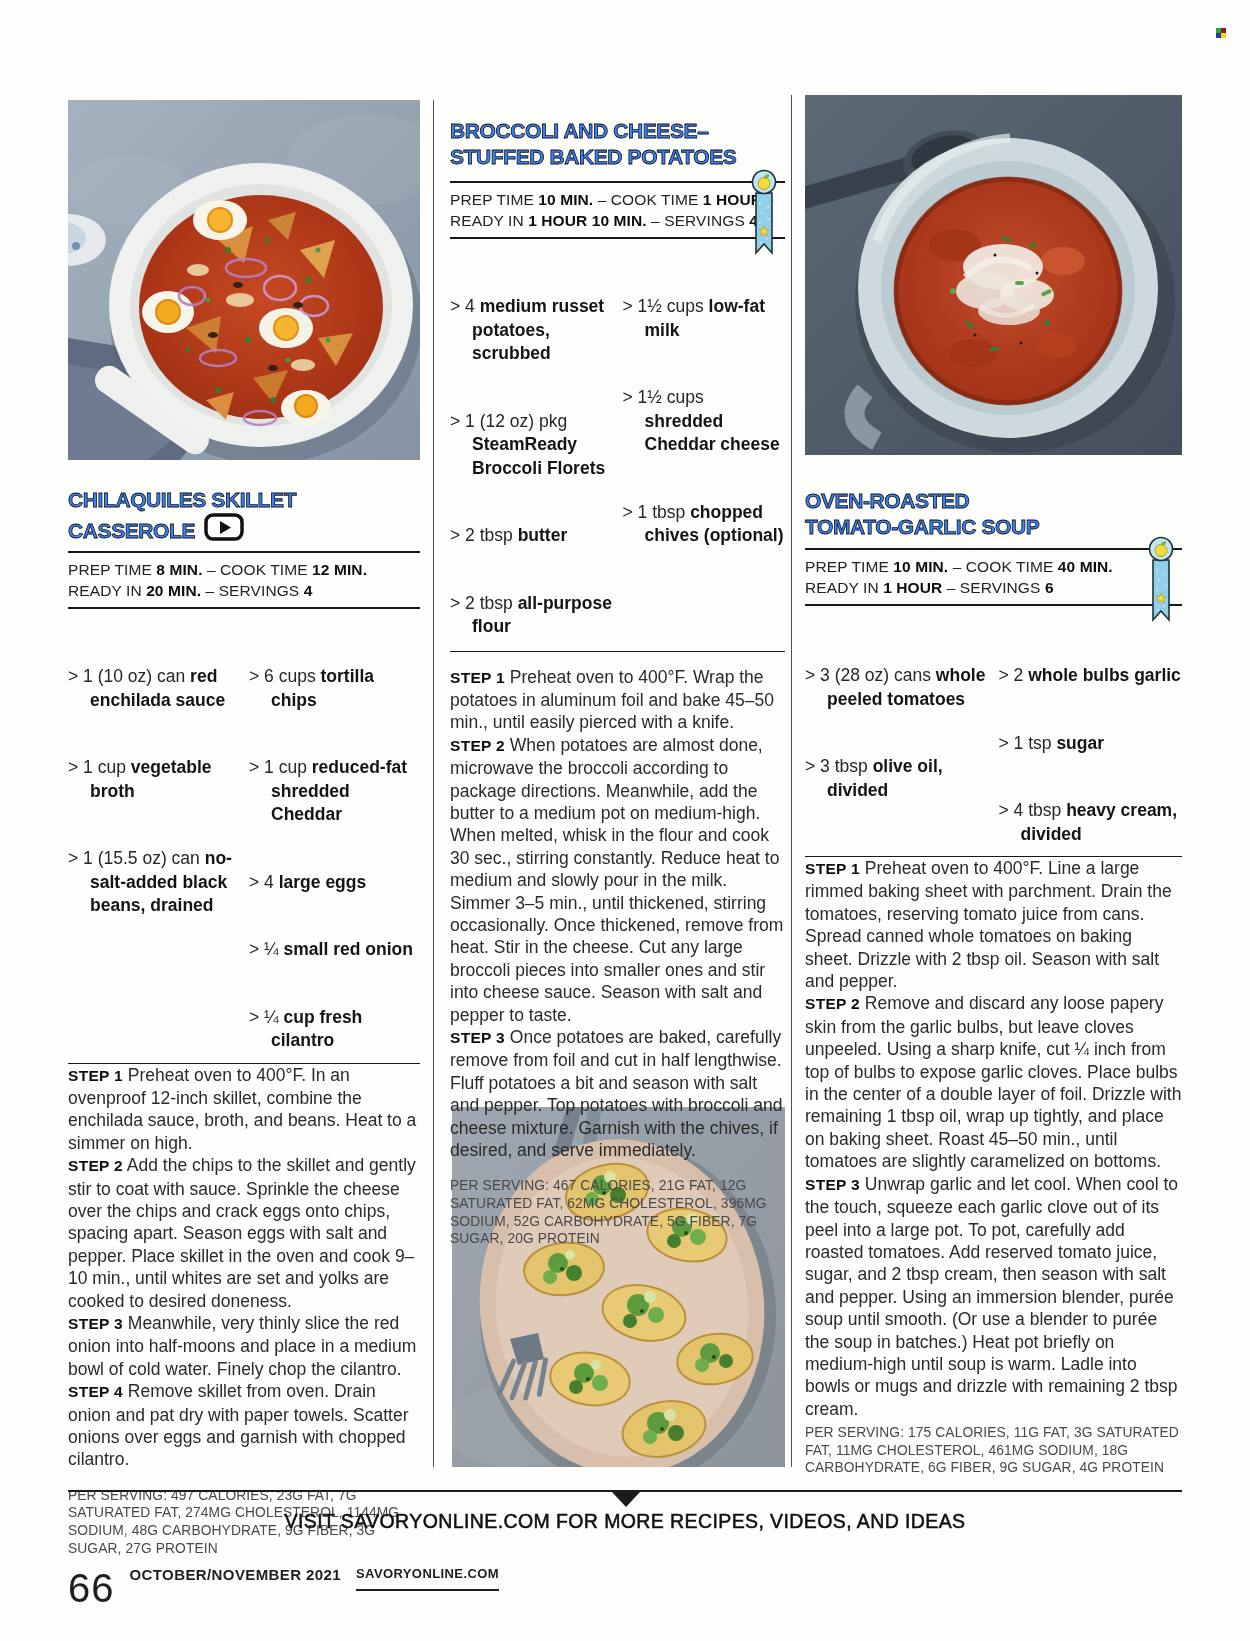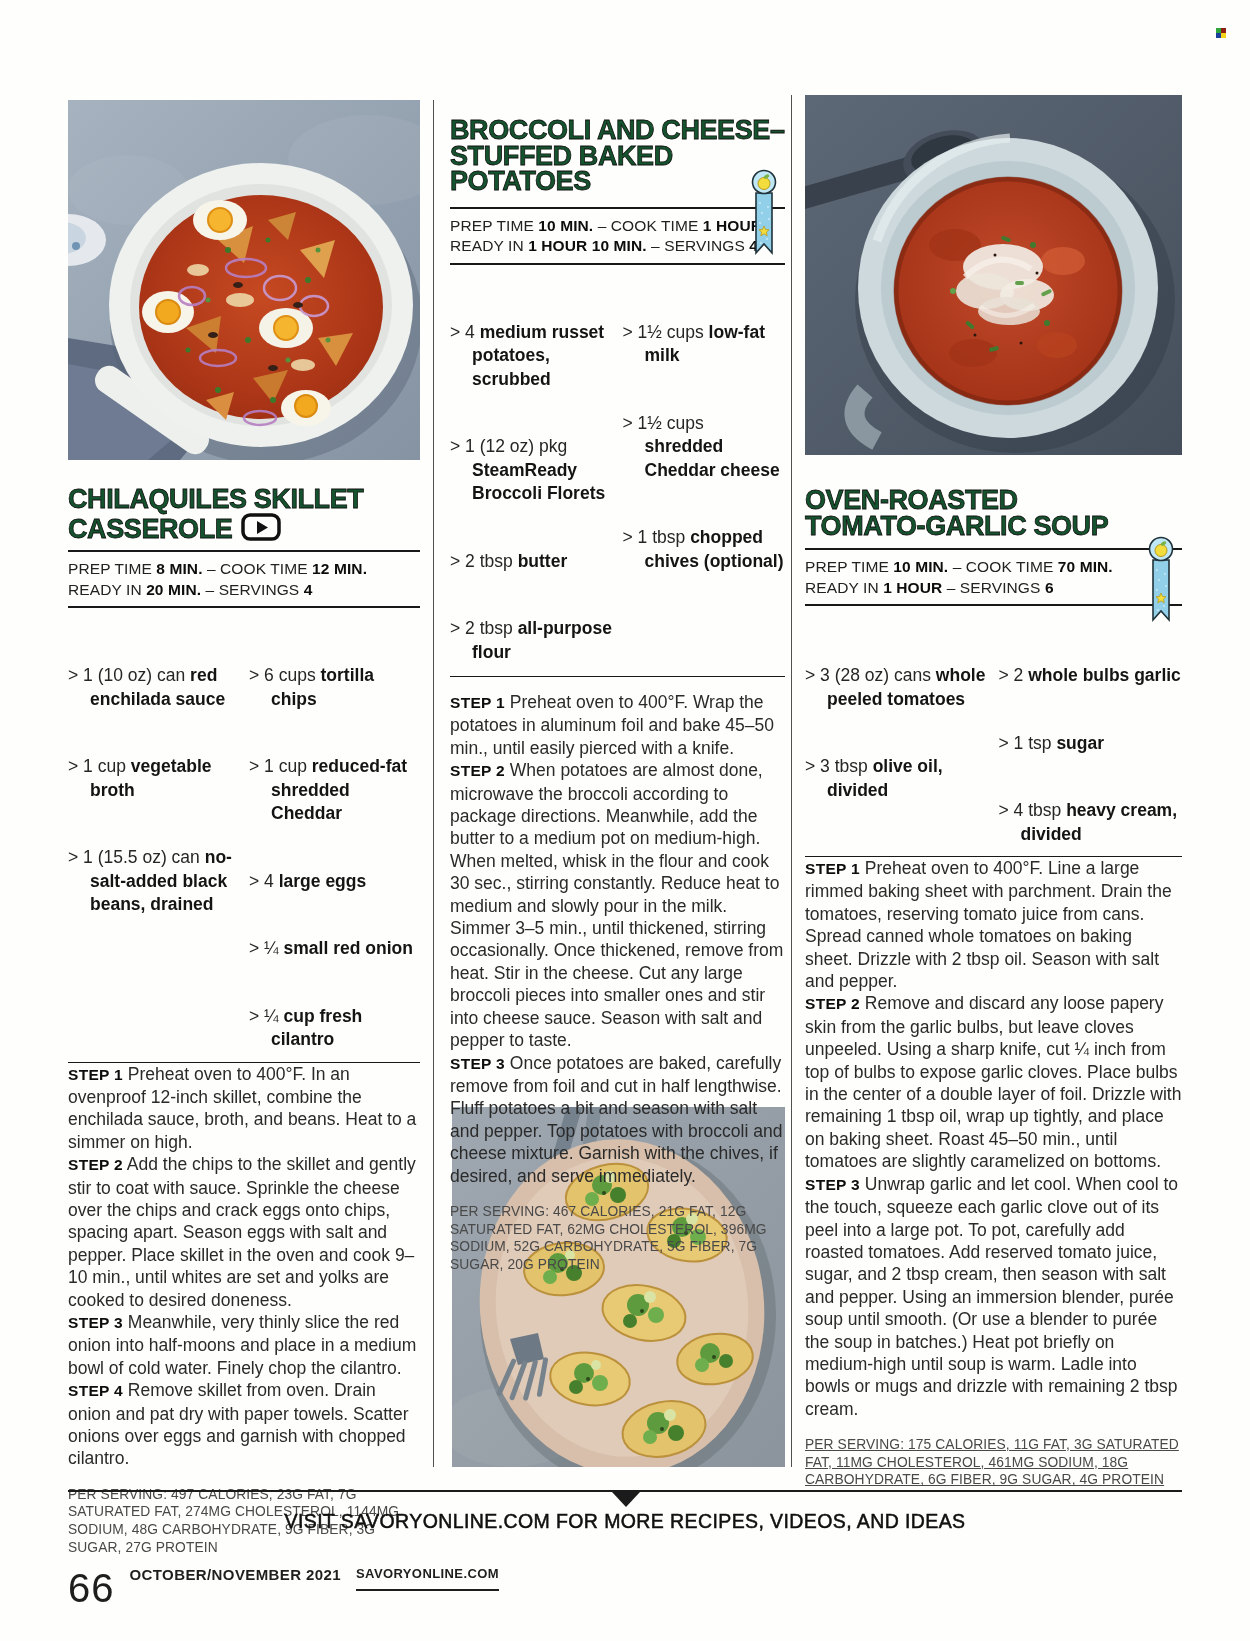--- a/index.html
+++ b/index.html
@@ -5,21 +5,21 @@
   html,body{margin:0;padding:0;background:#e8e8e8;}
   .page{position:relative;width:1250px;height:1641px;background:#fefefd;
         font-family:"Liberation Sans",sans-serif;color:#232323;overflow:hidden;margin:0 auto;}
 
   
   .col{position:absolute;}
   #col-left{left:68px;top:487px;width:352px;}
   #col-mid{left:450px;top:118px;width:335px;}
   #col-right{left:805px;top:488px;width:377px;}
 
-  .r-title{margin:0;font-size:27px;line-height:25.5px;font-weight:700;color:#14532d;
+  .r-title{margin:0;font-size:21px;line-height:25.5px;font-weight:700;color:#3b82f6;
            letter-spacing:-0.4px;-webkit-text-stroke:0.8px #101010;text-transform:uppercase;}
   .r-title .vicon{margin-left:9px;vertical-align:-3px;}
   .rule{border:none;border-top:2px solid #181818;margin:8px 0 0;}
   .rule.thin{border-top-width:1.5px;}
   .r-meta{padding:7px 0 6px;font-size:15.5px;line-height:20.5px;color:#222;letter-spacing:.1px;}
   .r-meta b{font-weight:700;color:#0d0d0d;}
   .r-ing{display:flex;gap:10px;margin-top:12px;}
   .r-ing>div{flex:1;min-width:0;}
   .ing{font-size:17.5px;line-height:23.5px;padding-left:22px;text-indent:-22px;color:#262626;margin-top:44px;}
   .ing b{font-weight:700;color:#141414;}
@@ -399,42 +399,42 @@
         <p class="step"><b class="step-label">STEP 2</b> When potatoes are almost done, microwave the broccoli according to package directions. Meanwhile, add the butter to a medium pot on medium-high. When melted, whisk in the flour and cook 30 sec., stirring constantly. Reduce heat to medium and slowly pour in the milk. Simmer 3–5 min., until thickened, stirring occasionally. Once thickened, remove from heat. Stir in the cheese. Cut any large broccoli pieces into smaller ones and stir into cheese sauce. Season with salt and pepper to taste.</p>
         <p class="step"><b class="step-label">STEP 3</b> Once potatoes are baked, carefully remove from foil and cut in half lengthwise. Fluff potatoes a bit and season with salt and pepper. Top potatoes with broccoli and cheese mixture. Garnish with the chives, if desired, and serve immediately.</p>
       </div>
     <p class="nutrition">PER SERVING: 467 CALORIES, 21G FAT, 12G SATURATED FAT, 62MG CHOLESTEROL, 396MG SODIUM, 52G CARBOHYDRATE, 5G FIBER, 7G SUGAR, 20G PROTEIN</p>
   </section>
 
   <section class="col" id="col-right">
     <h2 class="r-title"><span class="title-text">OVEN-ROASTED<br>TOMATO-GARLIC SOUP</span></h2>
     <div class="rule" style="margin-top:9px;"></div>
     <div class="r-meta">
-        <div><span>PREP TIME </span><b>10 MIN.</b><span> – COOK TIME </span><b>70 MIN.</b></div>
+        <div><span>PREP TIME </span><b>10 MIN.</b><span> – COOK TIME </span><b>40 MIN.</b></div>
         <div><span>READY IN </span><b>1 HOUR</b><span> – SERVINGS </span><b>6</b></div>
       </div>
     <div class="rule" style="margin-top:0;"></div>
     <div class="r-ing" style="margin-top:14px;">
       <div class="r-ing1">
           <div class="ing"><span>&gt; 3 (28 oz) cans </span><b>whole peeled tomatoes</b></div>
           <div class="ing"><span>&gt; 3 tbsp </span><b>olive oil, divided</b></div>
         </div>
       <div class="r-ing2">
           <div class="ing"><span>&gt; 2 </span><b>whole bulbs garlic</b></div>
           <div class="ing"><span>&gt; 1 tsp </span><b>sugar</b></div>
           <div class="ing"><span>&gt; 4 tbsp </span><b>heavy cream, divided</b></div>
         </div>
     </div>
     <div class="rule thin" style="margin-top:10px;"></div>
     <div class="r-steps">
         <p class="step"><b class="step-label">STEP 1</b> Preheat oven to 400°F. Line a large rimmed baking sheet with parchment. Drain the tomatoes, reserving tomato juice from cans. Spread canned whole tomatoes on baking sheet. Drizzle with 2 tbsp oil. Season with salt and pepper.</p>
         <p class="step"><b class="step-label">STEP 2</b> Remove and discard any loose papery skin from the garlic bulbs, but leave cloves unpeeled. Using a sharp knife, cut ¼ inch from top of bulbs to expose garlic cloves. Place bulbs in the center of a double layer of foil. Drizzle with remaining 1 tbsp oil, wrap up tightly, and place on baking sheet. Roast 45–50 min., until tomatoes are slightly caramelized on bottoms.</p>
         <p class="step"><b class="step-label">STEP 3</b> Unwrap garlic and let cool. When cool to the touch, squeeze each garlic clove out of its peel into a large pot. To pot, carefully add roasted tomatoes. Add reserved tomato juice, sugar, and 2 tbsp cream, then season with salt and pepper. Using an immersion blender, purée soup until smooth. (Or use a blender to purée the soup in batches.) Heat pot briefly on medium-high until soup is warm. Ladle into bowls or mugs and drizzle with remaining 2 tbsp cream.</p>
       </div>
-    <p class="nutrition" style="margin-top:16px;text-decoration:underline;">PER SERVING: 175 CALORIES, 11G FAT, 3G SATURATED FAT, 11MG CHOLESTEROL, 461MG SODIUM, 18G CARBOHYDRATE, 6G FIBER, 9G SUGAR, 4G PROTEIN</p>
+    <p class="nutrition" style="margin-top:4px;">PER SERVING: 175 CALORIES, 11G FAT, 3G SATURATED FAT, 11MG CHOLESTEROL, 461MG SODIUM, 18G CARBOHYDRATE, 6G FIBER, 9G SUGAR, 4G PROTEIN</p>
   </section>
 
   <div id="footer-rule"></div>
   <div id="footer-arrow"></div>
   <div id="footer-banner">VISIT SAVORYONLINE.COM FOR MORE RECIPES, VIDEOS, AND IDEAS</div>
   <div id="page-footer">
     <span id="page-number">66</span>
     <span id="issue">OCTOBER/NOVEMBER 2021</span>
     <span id="site">SAVORYONLINE.COM</span>
   </div>

